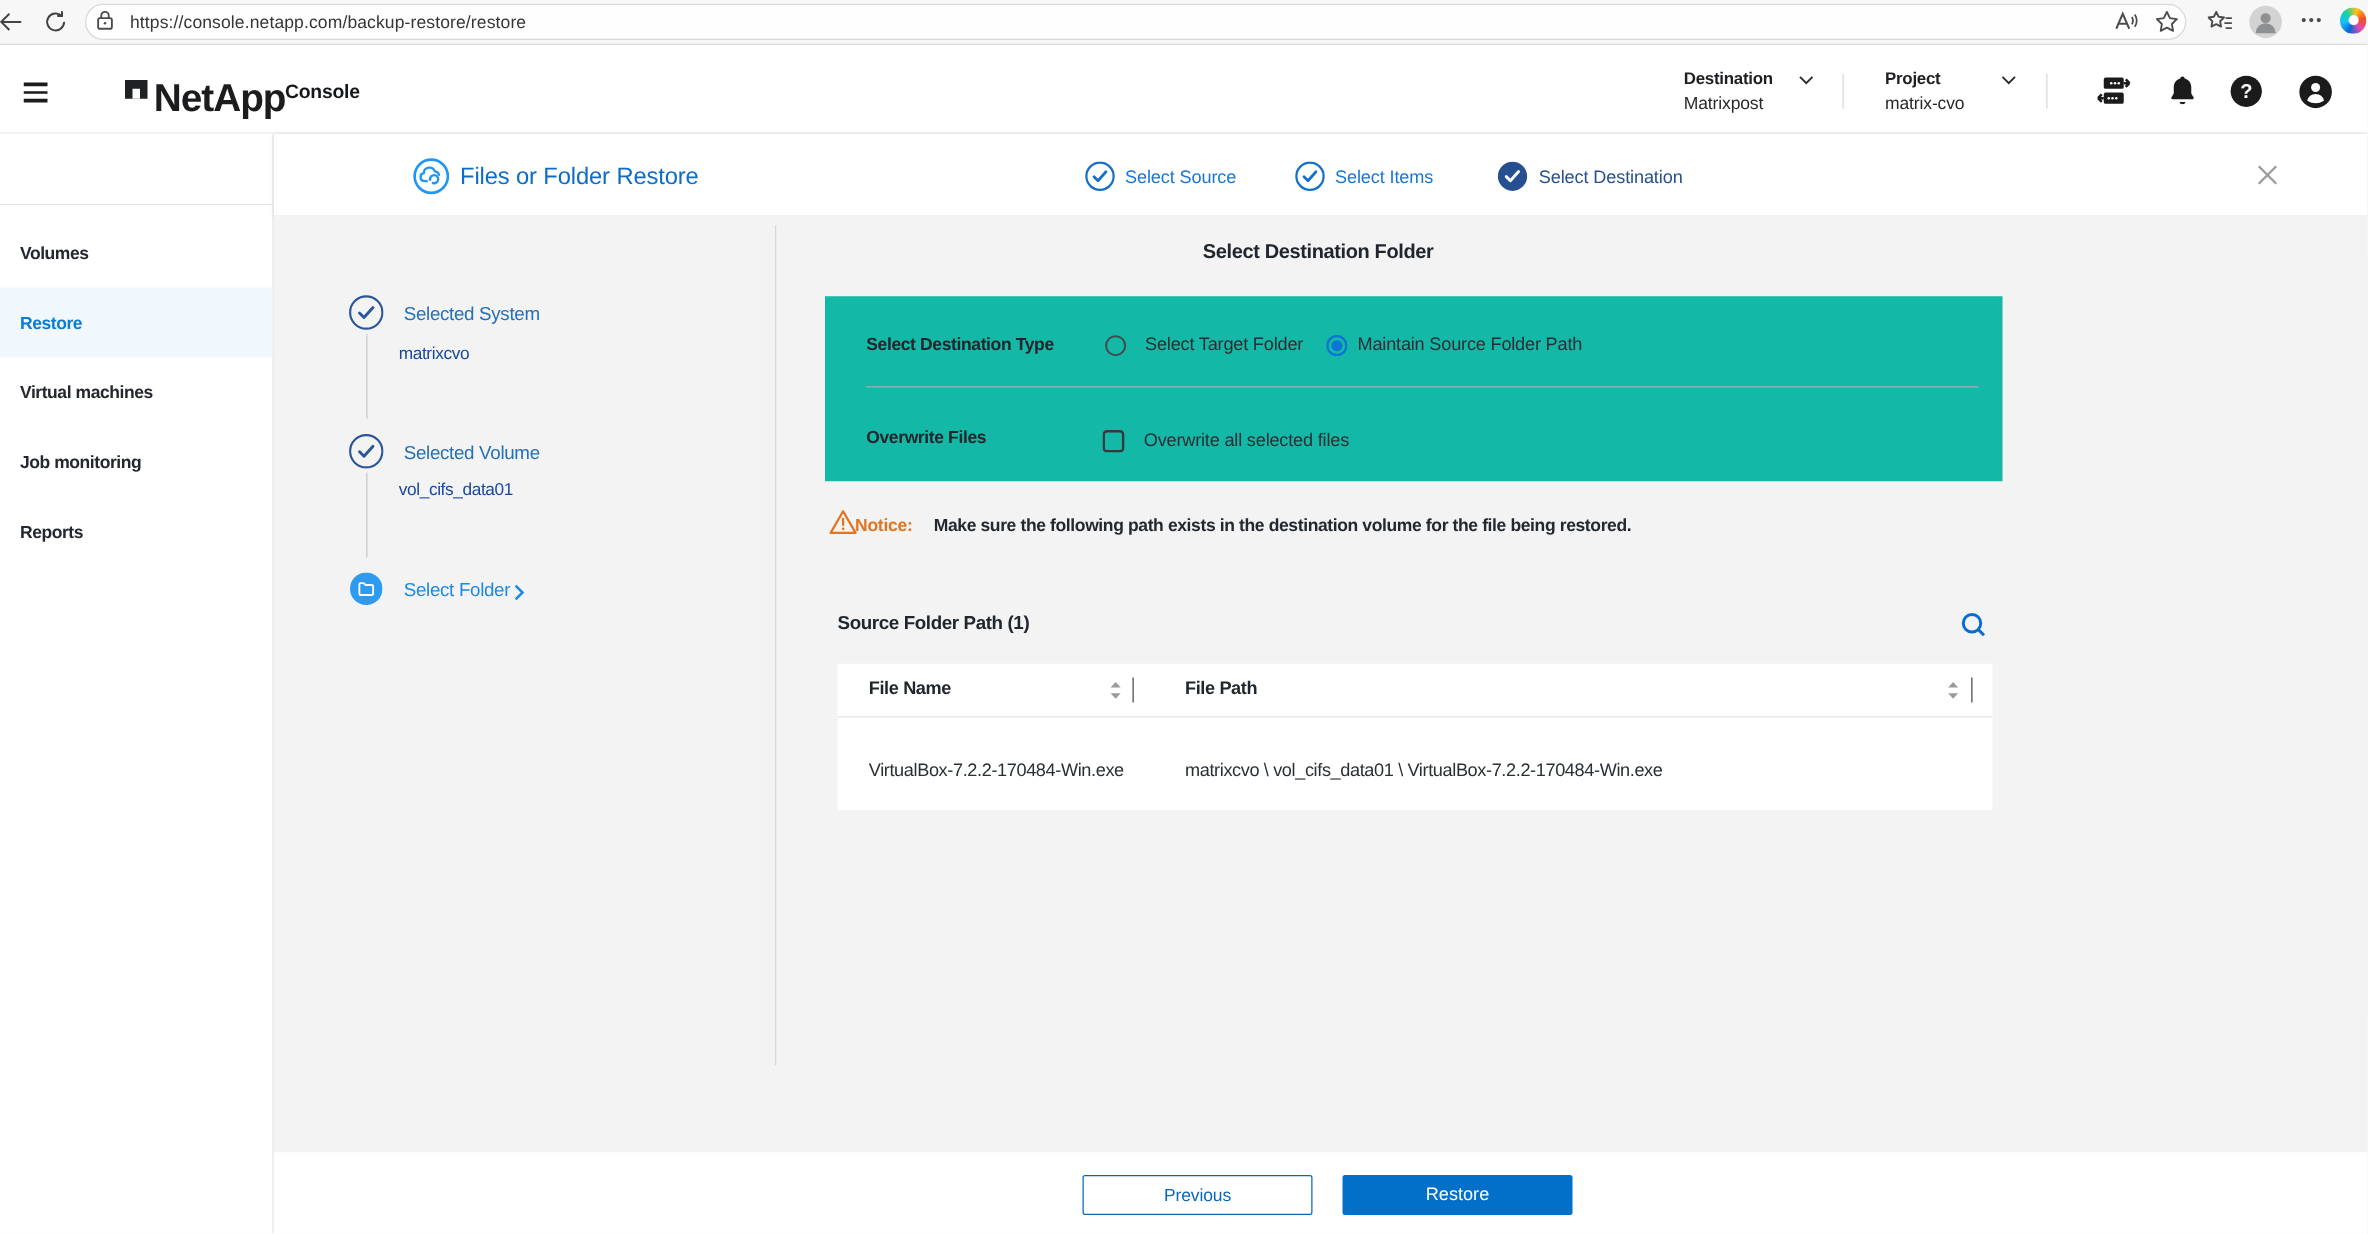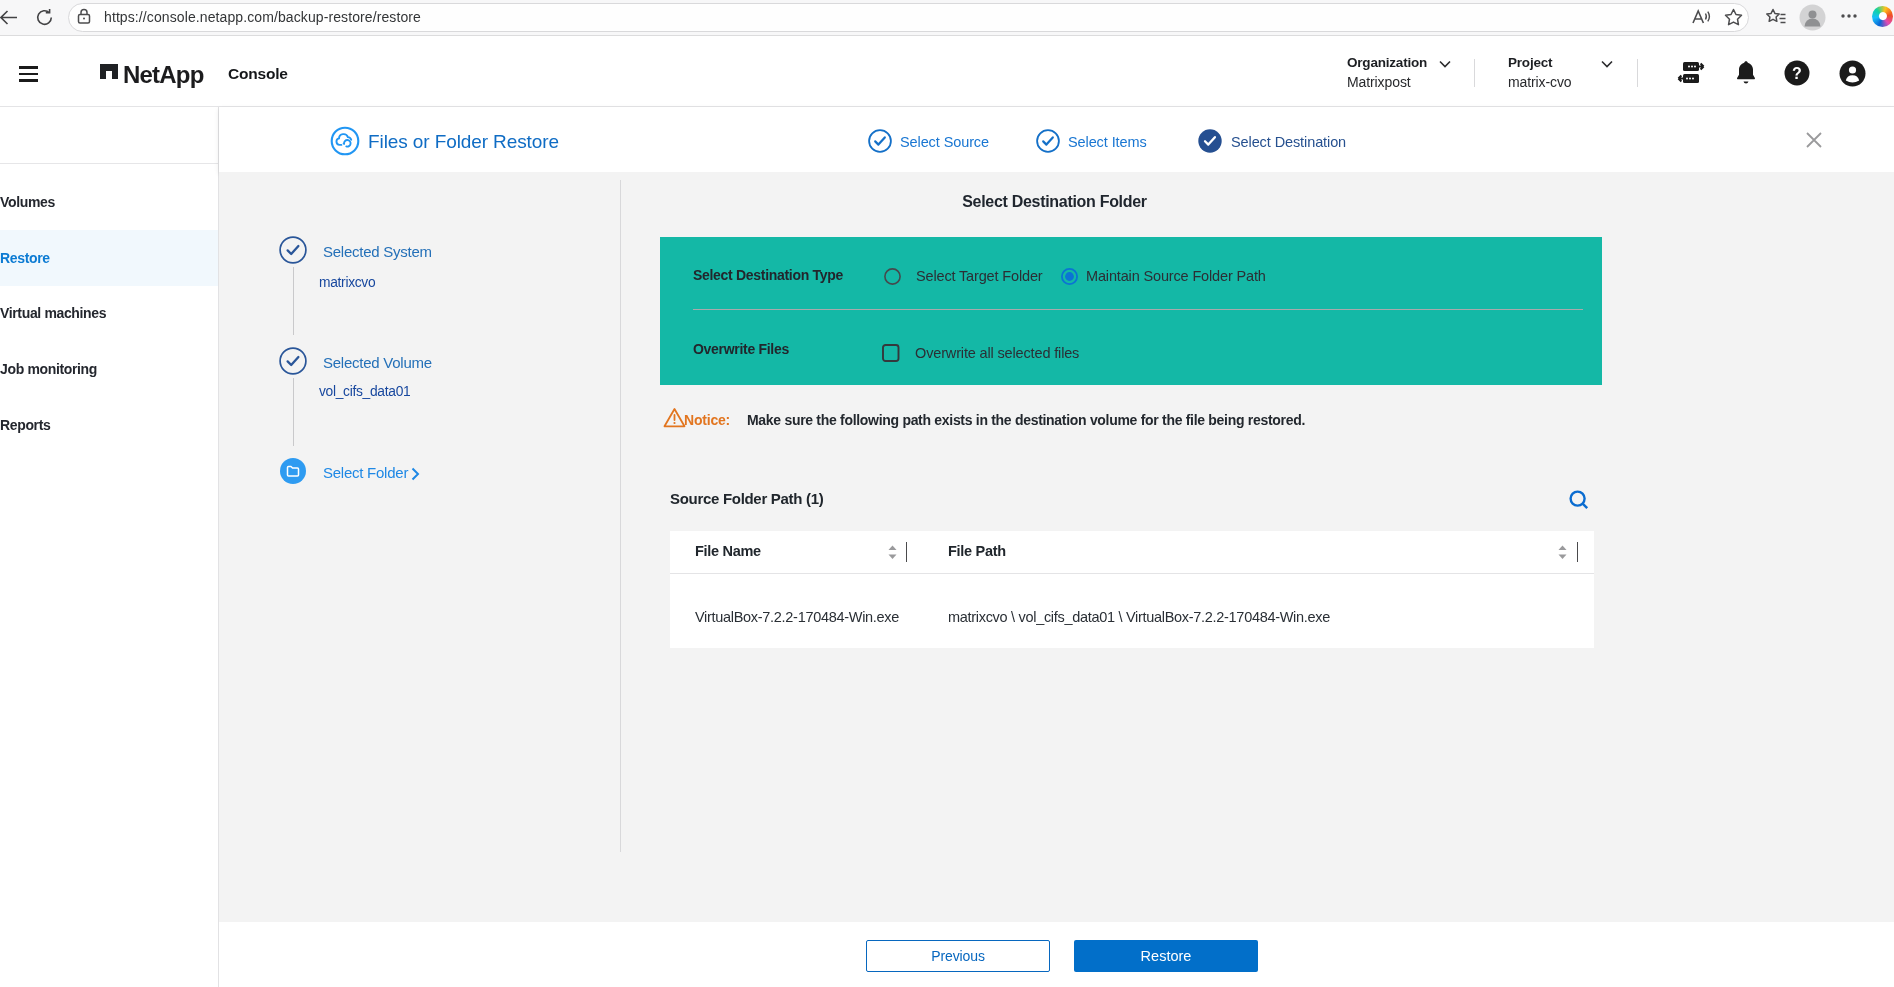--- a/index.html
+++ b/index.html
@@ -10,29 +10,29 @@
   
   #chrome { position:absolute; left:0; top:0; width:1894px; height:36px; background:#f7f7f8; border-bottom:1px solid #dcdcdd; }
   #urlpill { position:absolute; left:68px; top:3px; width:1681px; height:29px; background:#fefefe; border:1px solid #d9d9db; border-radius:15px; }
   #urltext { position:absolute; left:104px; top:9px; font-size:14px; color:#333537; letter-spacing:0.1px; }
 
   
   #appheader { position:absolute; left:0; top:37px; width:1894px; height:70px; background:#fff; border-bottom:1px solid #e4e4e6; }
   .hline { position:absolute; left:19px; width:19px; height:2.5px; background:#1b1b1b; }
   #logo { position:absolute; left:100px; top:27px; width:18px; height:15px; background:#1f2124; }
   #logo .notch { position:absolute; left:6.2px; bottom:0; width:5.6px; height:7.8px; background:#fff; }
-  #netapp { position:absolute; left:123px; top:24px; font-size:24px; font-weight:bold; letter-spacing:-0.8px; color:#1c1c1e; }
+  #netapp { position:absolute; left:123px; top:24px; font-size:31px; font-weight:bold; letter-spacing:-0.8px; color:#1c1c1e; }
   #console { position:absolute; left:228px; top:28px; font-size:15.5px; font-weight:700; color:#15171a; letter-spacing:-0.2px; }
   .hdr-label { font-size:13.5px; font-weight:bold; color:#1d1f23; letter-spacing:-0.2px; }
   .hdr-value { font-size:14px; color:#28292c; letter-spacing:-0.1px; }
   .vdiv { position:absolute; top:22px; width:1px; height:28px; background:#d9d9db; }
 
   
   #sidebar { position:absolute; left:0; top:107px; width:219px; height:880px; background:#fff; border-right:1px solid #e2e2e4; }
-  .side-item { position:absolute; left:0; width:218px; height:56px; line-height:56px; font-size:14px; font-weight:700; color:#24272e; letter-spacing:-0.35px; }
+  .side-item { position:absolute; left:0; width:218px; height:56px; line-height:56px; padding-left:16px; font-size:14px; font-weight:700; color:#24272e; letter-spacing:-0.35px; }
   #side-title { position:absolute; left:16px; top:0; height:56px; line-height:56px; font-size:14px; font-weight:700; color:#1f242b; letter-spacing:-0.35px; }
   #side-div { position:absolute; left:0; top:56px; width:218px; height:1px; background:#e6e6e8; }
 
   
   #topbar { position:absolute; left:219px; top:107px; width:1675px; height:65px; background:#fff; box-shadow:0 2px 5px rgba(0,0,0,0.10); }
   #wiz-title { position:absolute; left:149px; top:24px; font-size:19px; color:#0f6cc4; letter-spacing:-0.1px; }
   .step-label { position:absolute; top:27px; font-size:14.5px; letter-spacing:-0.1px; }
 
   
   #content { position:absolute; left:219px; top:172px; width:1675px; height:750px; background:#f3f3f3; }
@@ -114,21 +114,21 @@
 <div id="appheader">
   <div class="hline" style="top:29px"></div>
   <div class="hline" style="top:35.5px"></div>
   <div class="hline" style="top:42px"></div>
   <div id="logo">
       <div class="notch"></div>
     </div>
   <div id="netapp">NetApp</div>
   <div id="console">Console</div>
 
-  <div class="hdr-label abs" style="left:1347px;top:18px">Organization</div>
+  <div class="hdr-label abs" style="left:1347px;top:18px">Destination</div>
   <div class="hdr-value abs" style="left:1347px;top:37px">Matrixpost</div>
   <svg class="abs" style="left:1439px;top:23px" width="12" height="8" viewBox="0 0 12 8" fill="none" stroke="#2b2b2d" stroke-width="1.6">
       <path d="M1 1.5l5 5 5-5"></path>
     </svg>
   <div class="vdiv" style="left:1474px"></div>
   <div class="hdr-label abs" style="left:1508px;top:18px">Project</div>
   <div class="hdr-value abs" style="left:1508px;top:37px">matrix-cvo</div>
   <svg class="abs" style="left:1601px;top:23px" width="12" height="8" viewBox="0 0 12 8" fill="none" stroke="#2b2b2d" stroke-width="1.6">
       <path d="M1 1.5l5 5 5-5"></path>
     </svg>

